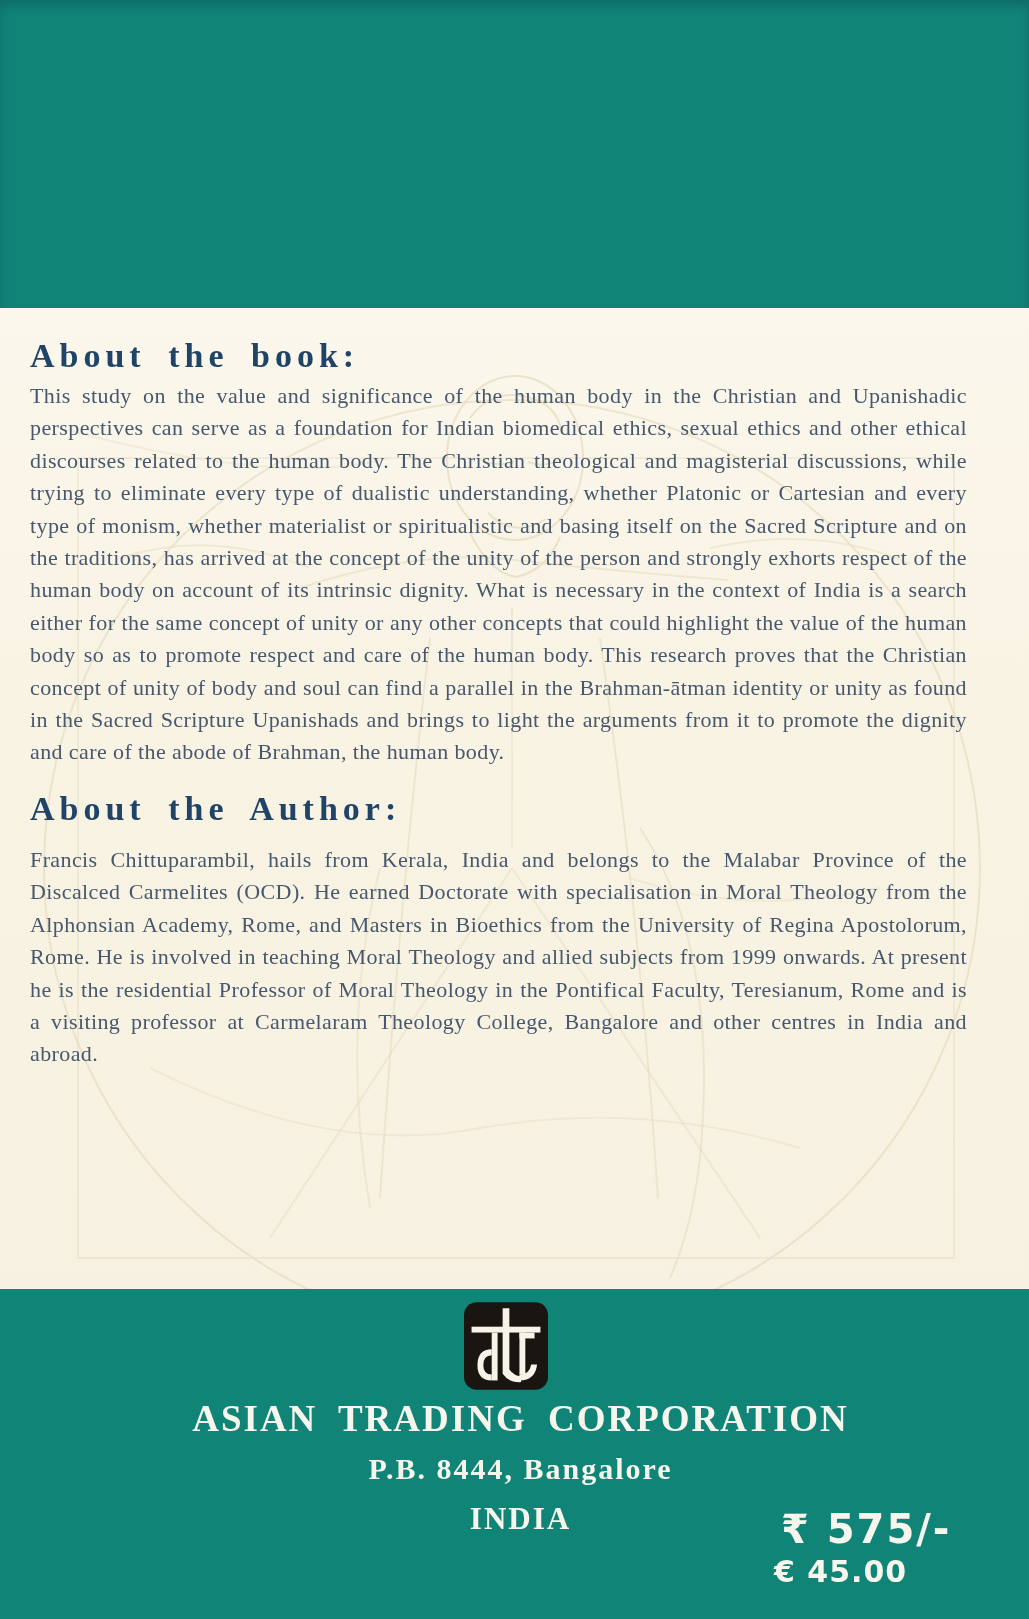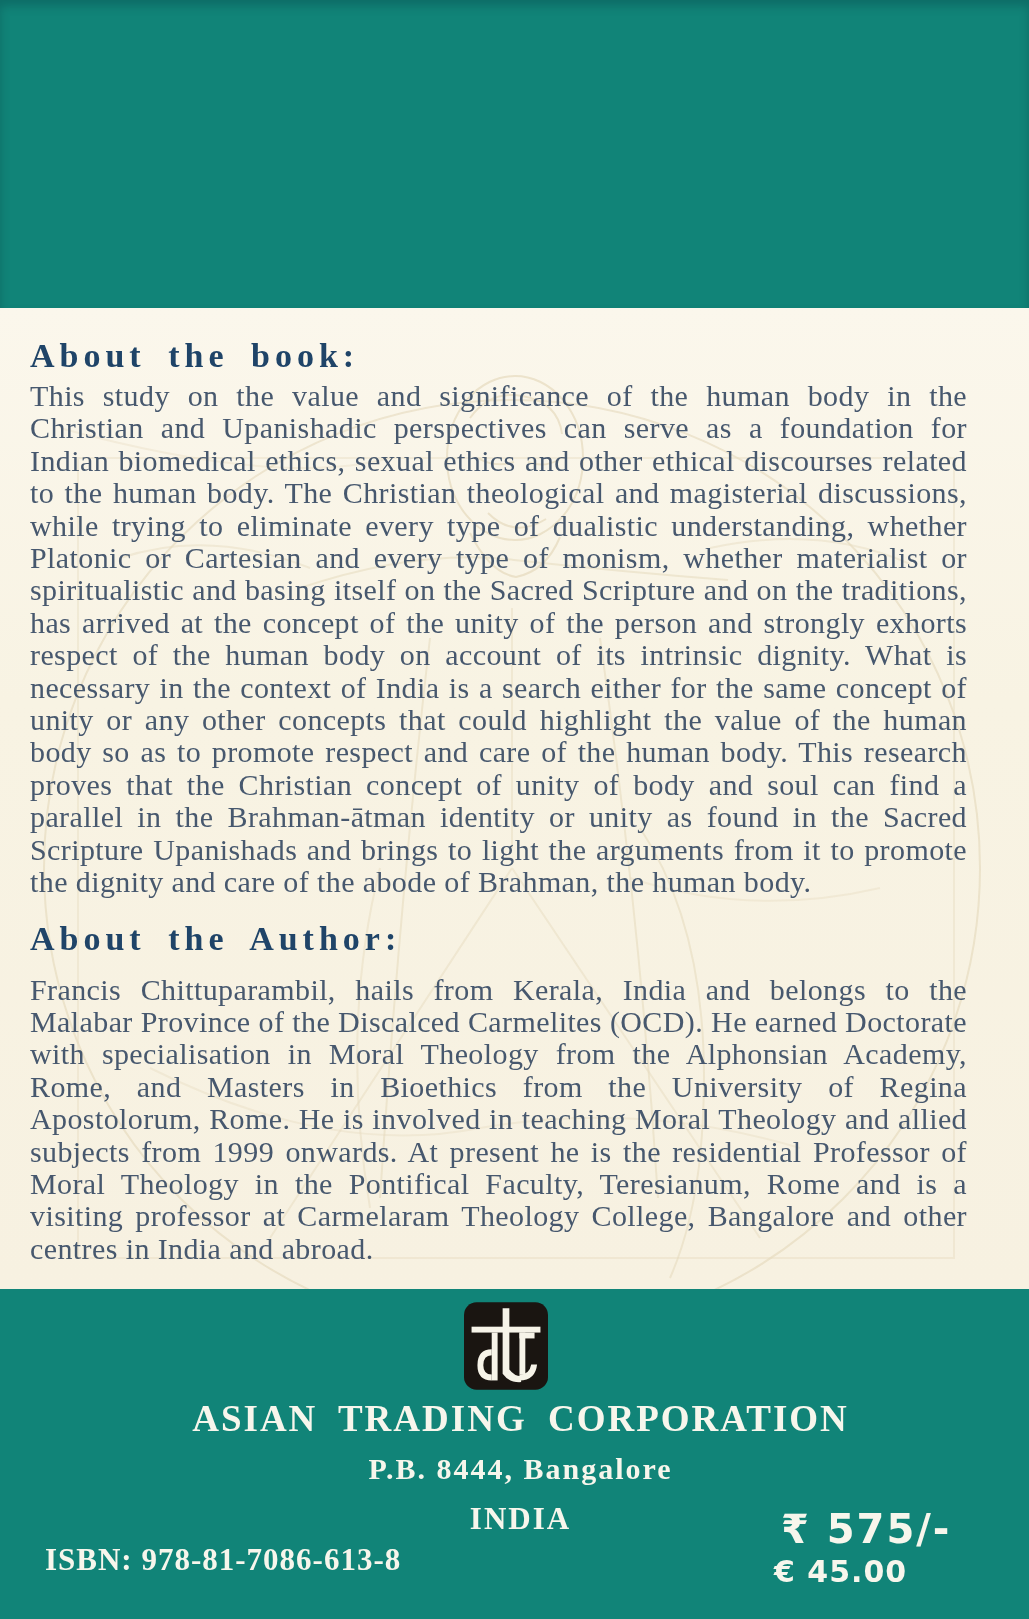--- a/index.html
+++ b/index.html
@@ -29,21 +29,21 @@
   .sketch{position:absolute;top:0;left:0;pointer-events:none;opacity:.55;}
   .panel-content{position:relative;padding:28px 62px 0 30px;}
   h2.sect{
     margin:0;
     font-size:34px;line-height:40px;font-weight:bold;
     letter-spacing:5px;word-spacing:9px;
     color:#1f4468;
   }
   p.sect-body{
     margin:4px 0 0 0;
-    font-size:30px;line-height:32.4px;
+    font-size:22px;line-height:32.4px;
     text-align:justify;
     color:#47586e;
     letter-spacing:.4px;
   }
   p.sect-body.author{margin-top:15px;}
   h2.author-head{margin-top:20px;}
   
   .band.bottom *{color:#f7f6ec;}
   .logo{
     position:absolute;top:13px;left:464px;width:84px;height:88px;
@@ -129,17 +129,16 @@
 
         <rect x="66" y="36" width="7" height="50"></rect>
         <path d="M66 36 h18 v7 h-18 Z"></path>
         <path d="M66 86 q12 0 14 -12 h7 q-2 19 -21 19 Z"></path>
       </g>
     </svg>
 
     <div class="pub-name">ASIAN TRADING CORPORATION</div>
     <div class="pub-addr">P.B. 8444, Bangalore</div>
     <div class="pub-country">INDIA</div>
-    <div class="isbn">ISBN: 978-81-7086-613-8</div>
     <div class="price-inr">₹ 575/-</div>
     <div class="price-eur">€ 45.00</div>
   </div>
 </div>
 
 </body></html>

